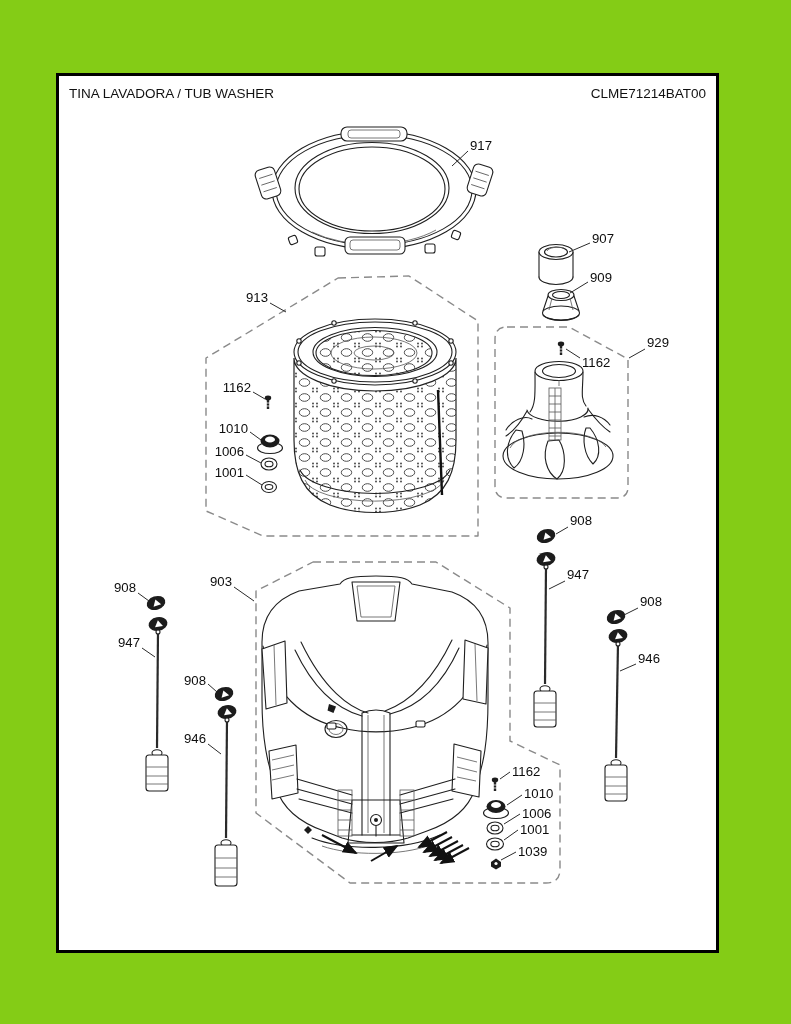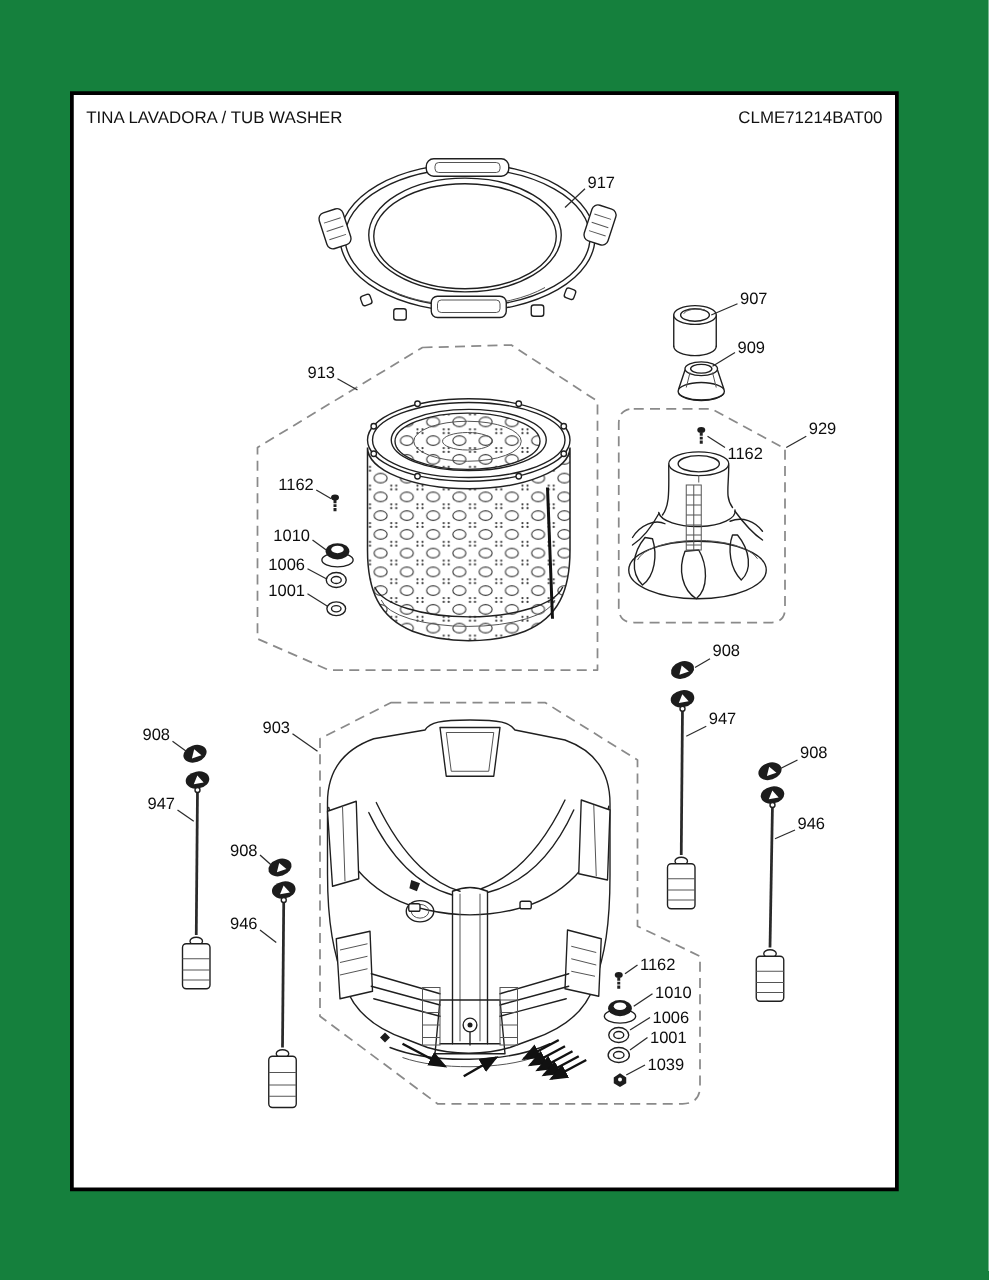--- a/index.html
+++ b/index.html
@@ -1,16 +1,16 @@
 <!DOCTYPE html>
 <html><head>
 <meta charset="utf-8">
 <style>
   html,body{margin:0;padding:0;background:#fff;}
-  .page{width:791px;height:1024px;position:relative;background:#15803d;font-family:"Liberation Sans",sans-serif;overflow:hidden;}
+  .page{width:791px;height:1024px;position:relative;background:#84cc16;font-family:"Liberation Sans",sans-serif;overflow:hidden;}
   svg{display:block;}
   .hdr{font:13.5px "Liberation Sans",sans-serif;fill:#111;}
   .lbl{font:13.2px "Liberation Sans",sans-serif;fill:#0d0d0d;}
   .ln{fill:none;stroke:#1f1f1f;stroke-width:1.1;stroke-linejoin:round;stroke-linecap:round;}
   .lnf{fill:#fff;stroke:#1f1f1f;stroke-width:1.1;stroke-linejoin:round;}
   .thin{fill:none;stroke:#555;stroke-width:0.8;}
   .dark{fill:#1c1c1c;stroke:none;}
   .dash{fill:none;stroke:#8a8a8a;stroke-width:1.4;stroke-dasharray:8 5;stroke-linejoin:round;}
   .leader{fill:none;stroke:#2b2b2b;stroke-width:1;}
   .rod{fill:none;stroke:#2a2a2a;stroke-width:2.2;}

